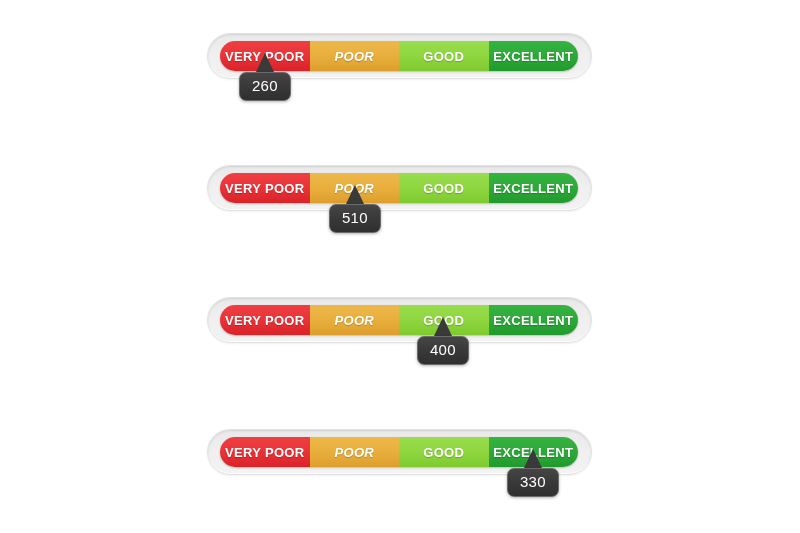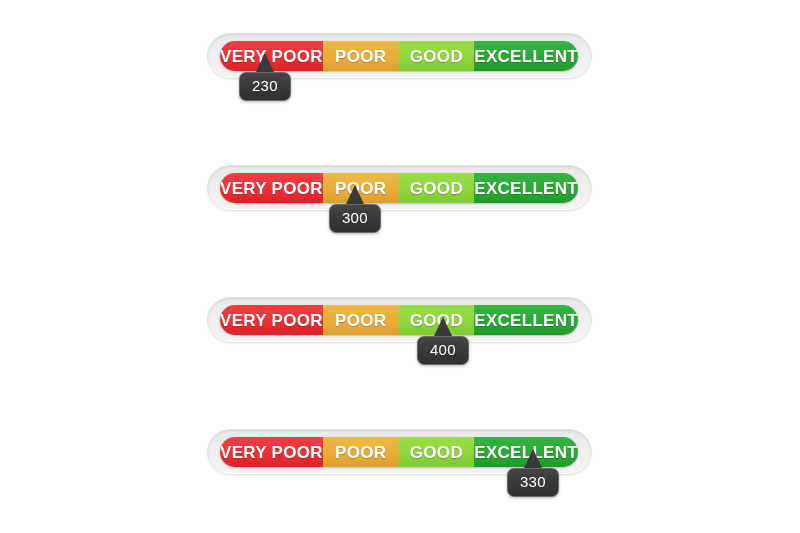--- a/index.html
+++ b/index.html
@@ -64,34 +64,35 @@
   .seg {
     flex: 1 1 0;
     height: 100%;
     display: flex;
     align-items: center;
     justify-content: center;
     position: relative;
   }
   .seg-label {
     color: #ffffff;
-    font-size: 17px;
+    font-size: 13px;
     font-weight: bold;
     letter-spacing: 0.3px;
     line-height: 1;
     text-shadow: 0 1px 1px rgba(0,0,0,0.22);
     white-space: nowrap;
     user-select: none;
   }
 
   .seg-verypoor {
     background: linear-gradient(180deg, #ee3f43 0%, #e93237 52%, #d92329 100%);
   }
   .seg-poor {
     background: linear-gradient(180deg, #eeb84a 0%, #e8ae3c 52%, #dd9f2c 100%);
+    font-style: italic;
   }
   .seg-good {
     background: linear-gradient(180deg, #98dd4c 0%, #8ed63f 52%, #7fca2f 100%);
   }
   .seg-excellent {
     background: linear-gradient(180deg, #35b440 0%, #2ca838 52%, #229a2d 100%);
   }
 
   
   .marker {
@@ -149,21 +150,21 @@
       <div class="seg seg-good">
         <span class="seg-label">GOOD</span>
       </div>
       <div class="seg seg-excellent">
         <span class="seg-label">EXCELLENT</span>
       </div>
     </div>
     <div class="marker" style="left:58px;">
       <div class="marker-arrow"></div>
       <div class="marker-bubble">
-        <span class="marker-value">230</span>
+        <span class="marker-value">260</span>
       </div>
     </div>
   </div>
 
   <div class="gauge" style="top:165px;">
     <div class="gauge-track"></div>
     <div class="gauge-bar">
       <div class="seg seg-verypoor">
         <span class="seg-label">VERY POOR</span>
       </div>
@@ -173,21 +174,21 @@
       <div class="seg seg-good">
         <span class="seg-label">GOOD</span>
       </div>
       <div class="seg seg-excellent">
         <span class="seg-label">EXCELLENT</span>
       </div>
     </div>
     <div class="marker" style="left:148px;">
       <div class="marker-arrow"></div>
       <div class="marker-bubble">
-        <span class="marker-value">300</span>
+        <span class="marker-value">510</span>
       </div>
     </div>
   </div>
 
   <div class="gauge" style="top:297px;">
     <div class="gauge-track"></div>
     <div class="gauge-bar">
       <div class="seg seg-verypoor">
         <span class="seg-label">VERY POOR</span>
       </div>

